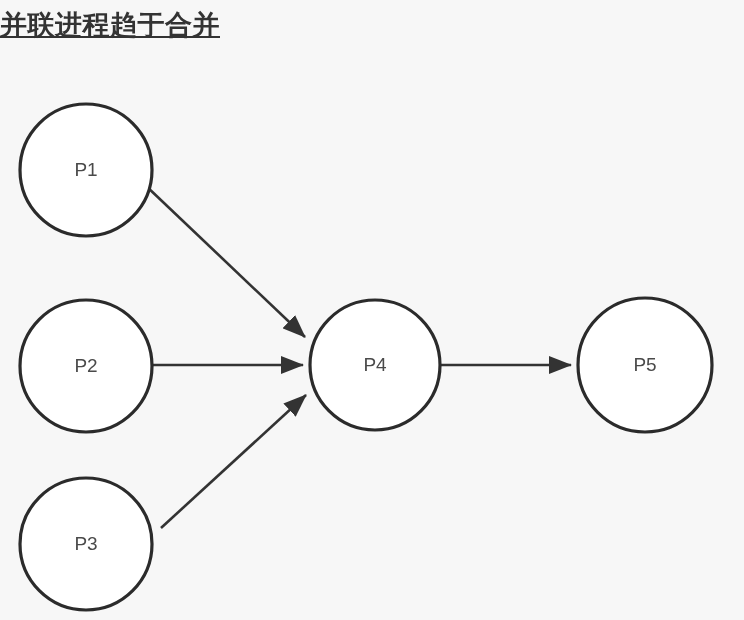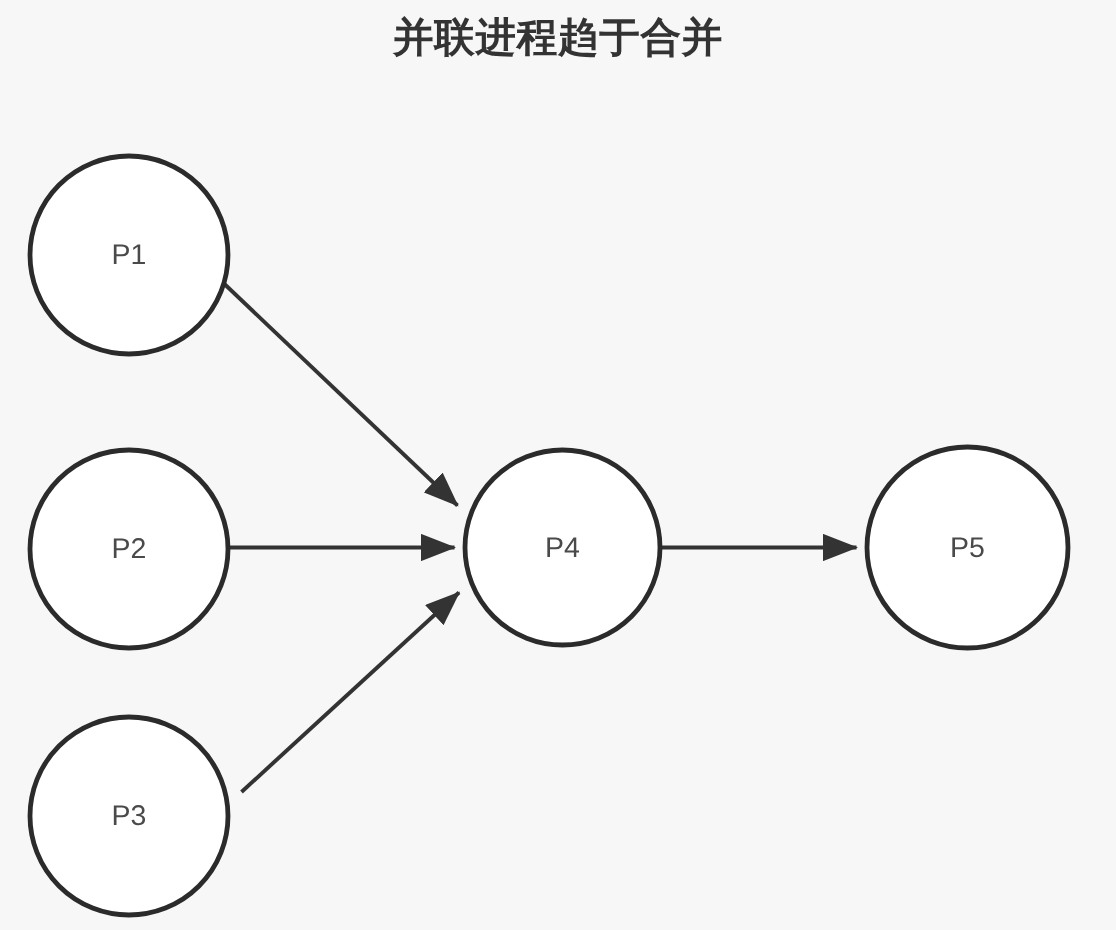--- a/index.html
+++ b/index.html
@@ -17,27 +17,27 @@
     position: relative;
     width: 744px;
     height: 620px;
     background: #f7f7f7;
   }
   #diagram-title {
     position: absolute;
     left: 0;
     top: 8px;
     width: 744px;
-    text-align: center;
     font-size: 27px;
     font-weight: bold;
     color: #333333;
     letter-spacing: 0.5px;
     line-height: 34px;
     user-select: none;
+    text-decoration: underline;
   }
   svg#graph-canvas {
     position: absolute;
     left: 0;
     top: 0;
     width: 744px;
     height: 620px;
     display: block;
   }
   .node-circle {

